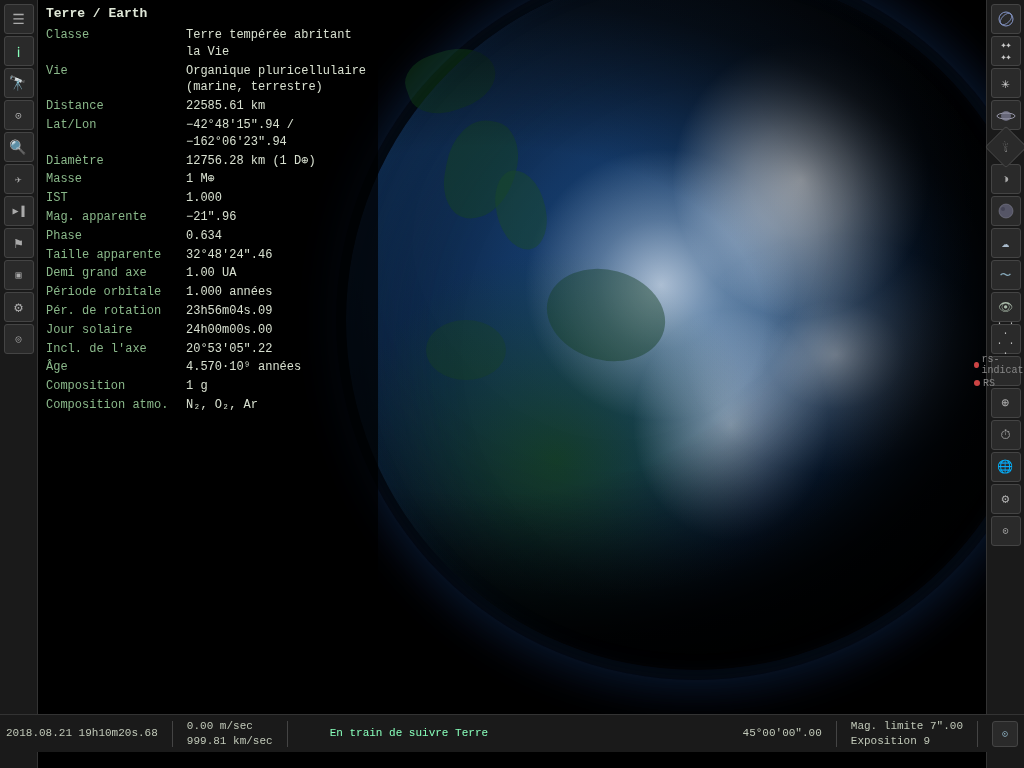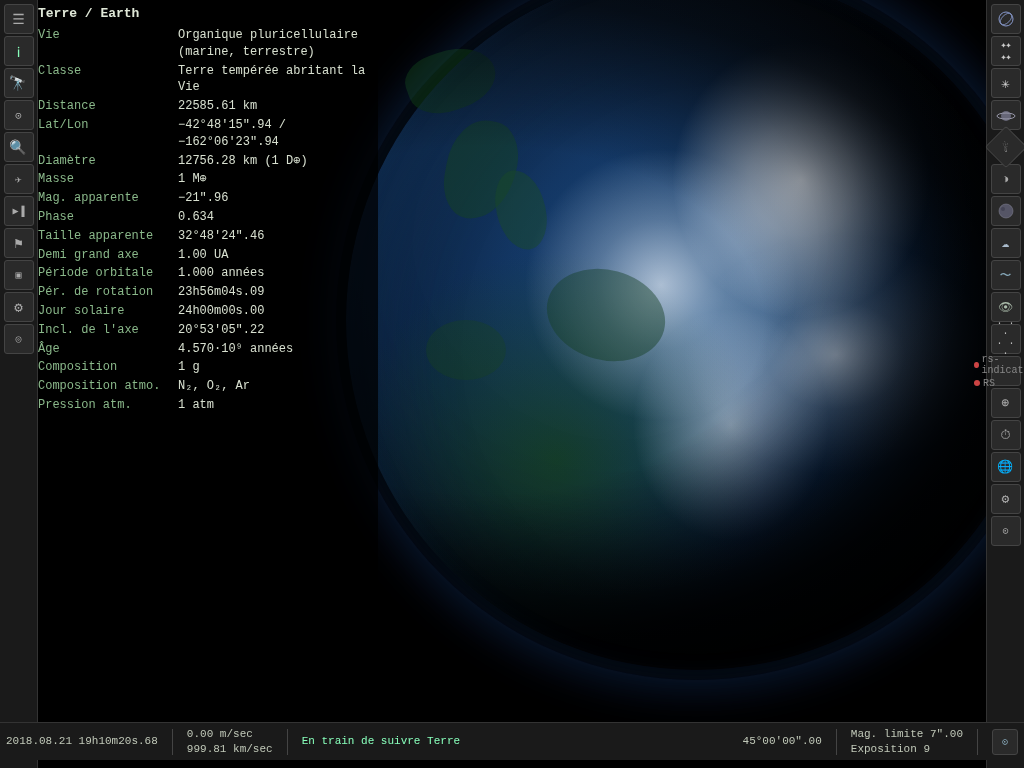--- a/index.html
+++ b/index.html
@@ -59,21 +59,21 @@
       z-index: 10;
     }
 
     
     #info-panel {
       position: absolute;
       left: 38px; top: 0;
       width: 340px;
       height: 730px;
       background: rgba(0,0,0,0.75);
-      padding: 6px 0;
+      padding: 6px 8px;
       z-index: 5;
       overflow-y: auto;
     }
     .info-title {
       color: #e0e8d8;
       font-size: 13px;
       font-weight: bold;
       margin-bottom: 6px;
     }
     .info-row {
@@ -153,21 +153,21 @@
       width: 700px;
       height: 700px;
       border-radius: 50%;
       background: radial-gradient(ellipse at 20% 50%, transparent 35%, rgba(0,0,0,0.85) 65%, rgba(0,0,0,0.97) 80%);
       pointer-events: none;
     }
 
     
     #bottom-bar {
       position: absolute;
-      bottom: 8px; left: 0;
+      bottom: 16px; left: 0;
       width: 1024px;
       height: 38px;
       background: #1a1a1a;
       border-top: 1px solid #333;
       display: flex;
       align-items: center;
       padding: 0 6px;
       gap: 10px;
       z-index: 10;
       justify-content: flex-end;
@@ -252,44 +252,48 @@
   </div>
   <div id="earth-dark"></div>
   <div id="earth-glow"></div>
   <div id="earth-atmosphere"></div>
 </div>
 
 <div id="info-panel">
   <div class="info-title">Terre / Earth</div>
 
   <div class="info-row">
+    <span class="info-label">Classe</span>
+    <span class="info-value">Terre tempérée abritant la Vie</span>
+  </div>
+  <div class="info-row">
     <span class="info-label">Vie</span>
     <span class="info-value">Organique pluricellulaire (marine, terrestre)</span>
   </div>
   <div class="info-row">
-    <span class="info-label">Classe</span>
-    <span class="info-value">Terre tempérée abritant la Vie</span>
-  </div>
-  <div class="info-row">
     <span class="info-label">Distance</span>
     <span class="info-value">22585.61 km</span>
   </div>
   <div class="info-row">
     <span class="info-label">Lat/Lon</span>
     <span class="info-value">−42°48'15".94  /  −162°06'23".94</span>
   </div>
   <div class="info-row">
     <span class="info-label">Diamètre</span>
     <span class="info-value">12756.28 km (1 D⊕)</span>
   </div>
   <div class="info-row">
     <span class="info-label">Masse</span>
     <span class="info-value">1 M⊕</span>
   </div>
   <div class="info-row">
+    <span class="info-label">IST</span>
+    <span class="info-value">1.000</span>
+  </div>
+  <div class="info-row">
     <span class="info-label">Mag. apparente</span>
     <span class="info-value">−21".96</span>
   </div>
   <div class="info-row">
     <span class="info-label">Phase</span>
     <span class="info-value">0.634</span>
   </div>
   <div class="info-row">
     <span class="info-label">Taille apparente</span>
     <span class="info-value">32°48'24".46</span>
@@ -318,24 +322,20 @@
     <span class="info-label">Âge</span>
     <span class="info-value">4.570·10⁹ années</span>
   </div>
   <div class="info-row">
     <span class="info-label">Composition</span>
     <span class="info-value">1 g</span>
   </div>
   <div class="info-row">
     <span class="info-label">Composition atmo.</span>
     <span class="info-value">N₂, O₂, Ar</span>
-  </div>
-  <div class="info-row">
-    <span class="info-label">Pression atm.</span>
-    <span class="info-value">1 atm</span>
   </div>
 </div>
 
 <div id="right-sidebar">
 
   <div class="sidebar-btn" style="font-size:12px; color:#99c;">
     <svg width="18" height="18" viewBox="0 0 18 18">
         <circle cx="9" cy="9" r="7" fill="none" stroke="#8899cc" stroke-width="1"></circle>
         <ellipse cx="9" cy="9" rx="4" ry="7" fill="none" stroke="#8899cc" stroke-width="0.8" transform="rotate(45,9,9)"></ellipse>
       </svg>
@@ -399,21 +399,21 @@
   <div class="bottom-section">
     <span class="bottom-text">2018.08.21  19h10m20s.68</span>
   </div>
   <div class="bottom-divider"></div>
   <div class="bottom-section">
     <span class="bottom-text">0.00 m/sec</span>
     <span class="bottom-text">999.81 km/sec</span>
   </div>
   <div class="bottom-divider"></div>
   <div class="bottom-section">
-    <span class="bottom-text" style="color:#8fb;">En train de suivre Terre</span>
+    <span class="bottom-text" style="color:#8fb;margin-left:28px;">En train de suivre Terre</span>
   </div>
   <div class="bottom-spacer"></div>
   <div class="bottom-section">
     <span class="bottom-text">45°00'00".00</span>
   </div>
   <div class="bottom-divider"></div>
   <div class="bottom-section">
     <span class="bottom-text">Mag. limite 7".00</span>
     <span class="bottom-text">Exposition 9</span>
   </div>

